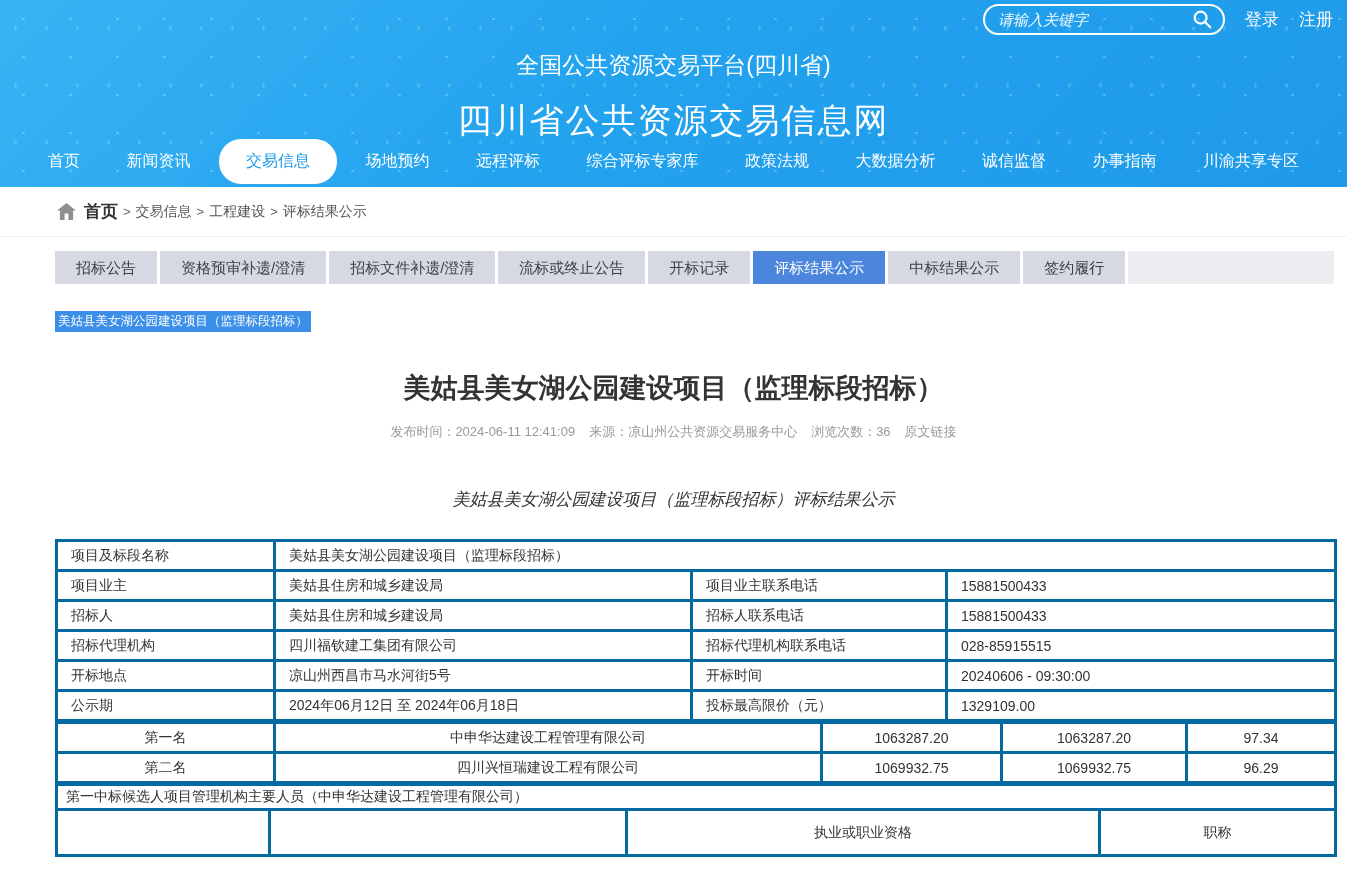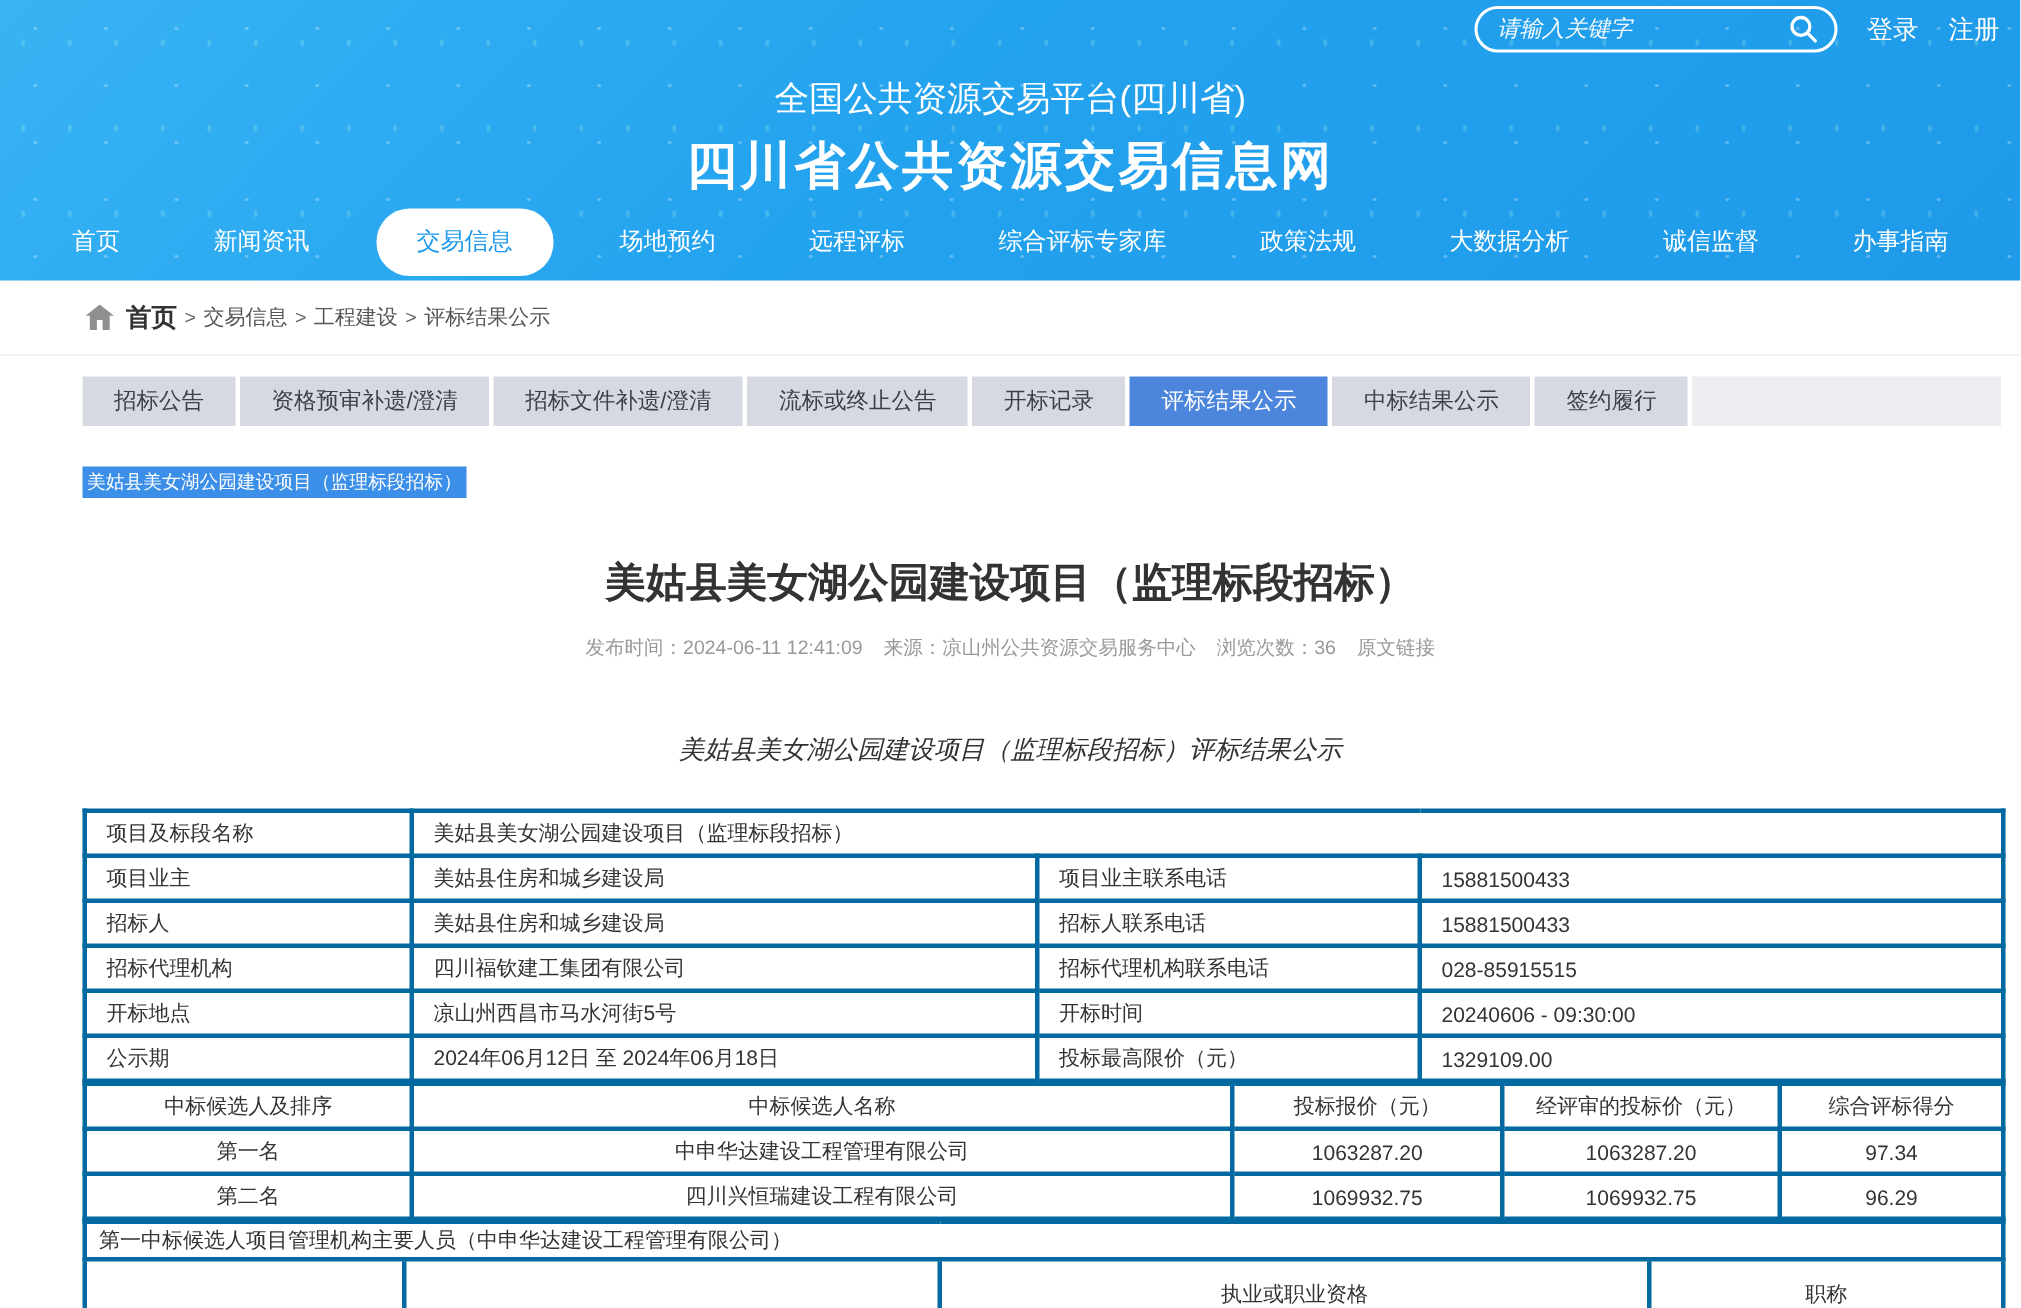--- a/index.html
+++ b/index.html
@@ -22,21 +22,21 @@
 
   .topbar { position: absolute; top: 2px; right: 14px; display: flex; align-items: center; gap: 20px; height: 34px; z-index: 2; }
   .search-pill { width: 242px; height: 31px; border: 2px solid #fff; border-radius: 17px; display: flex; align-items: center; padding: 0 10px 0 13px; }
   .search-pill input { flex: 1; background: transparent; border: none; outline: none; color: #fff; font-size: 15px; font-family: inherit; min-width: 0; font-style: italic; }
   .search-pill input::placeholder { color: #fff; opacity: .95; }
   .search-icon { width: 22px; height: 22px; cursor: pointer; flex: none; }
   .auth-link { font-size: 17px; color: #fff; cursor: pointer; text-decoration: none; }
 
   .titles { text-align: center; padding-top: 50px; }
   .platform-title { font-size: 23px; font-weight: 400; }
-  .site-title { font-size: 34px; font-weight: 700; margin-top: 7px; letter-spacing: 2px; }
+  .site-title { font-size: 34px; font-weight: 400; margin-top: 17px; letter-spacing: 2px; }
 
   .nav { position: absolute; bottom: 2px; left: 30px; right: 30px; height: 48px; display: flex; justify-content: space-between; align-items: center; }
   .nav-item { color: #fff; font-size: 16px; padding: 11px 18px; border-radius: 22px; cursor: pointer; white-space: nowrap; }
   .nav-item.active { background: #fff; color: #1d99e9; padding: 12px 27px; font-weight: 400; }
 
   
   .breadcrumb { height: 50px; display: flex; align-items: center; padding-left: 57px; border-bottom: 1px solid #f0f0f0; }
   .home-icon { width: 19px; height: 17px; margin-right: 8px; }
   .bc-home { font-size: 17px; font-weight: 700; color: #333; cursor: pointer; }
   .bc-sep { font-size: 13px; color: #666; margin: 0 5px; }
@@ -95,20 +95,21 @@
       <span class="nav-item">首页</span>
       <span class="nav-item">新闻资讯</span>
       <span class="nav-item active">交易信息</span>
       <span class="nav-item">场地预约</span>
       <span class="nav-item">远程评标</span>
       <span class="nav-item">综合评标专家库</span>
       <span class="nav-item">政策法规</span>
       <span class="nav-item">大数据分析</span>
       <span class="nav-item">诚信监督</span>
       <span class="nav-item">办事指南</span>
+      <span class="nav-item">川渝共享专区</span>
     </div>
   </div>
 
   <div class="breadcrumb">
     <svg class="home-icon" viewBox="0 0 20 18" fill="#8f8f8f">
       <path d="M10 0 L20 8 L17 8 L17 18 L12 18 L12 11 L8 11 L8 18 L3 18 L3 8 L0 8 Z"></path>
     </svg>
     <span class="bc-home">首页</span>
     <span class="bc-sep">&gt;</span>
     <span class="bc-item">交易信息</span>
@@ -190,27 +191,20 @@
 
   <table class="t-cand">
     <colgroup>
         <col style="width:218px">
         <col style="width:547px">
         <col style="width:180px">
         <col style="width:185px">
         <col style="width:149px">
       </colgroup>
     <tbody>
-        <tr>
-      <td>中标候选人及排序</td>
-      <td>中标候选人名称</td>
-      <td>投标报价（元）</td>
-      <td>经评审的投标价（元）</td>
-      <td>综合评标得分</td>
-    </tr>
     <tr>
       <td>第一名</td>
       <td>中申华达建设工程管理有限公司</td>
       <td>1063287.20</td>
       <td>1063287.20</td>
       <td>97.34</td>
     </tr>
     <tr>
       <td>第二名</td>
       <td>四川兴恒瑞建设工程有限公司</td>

